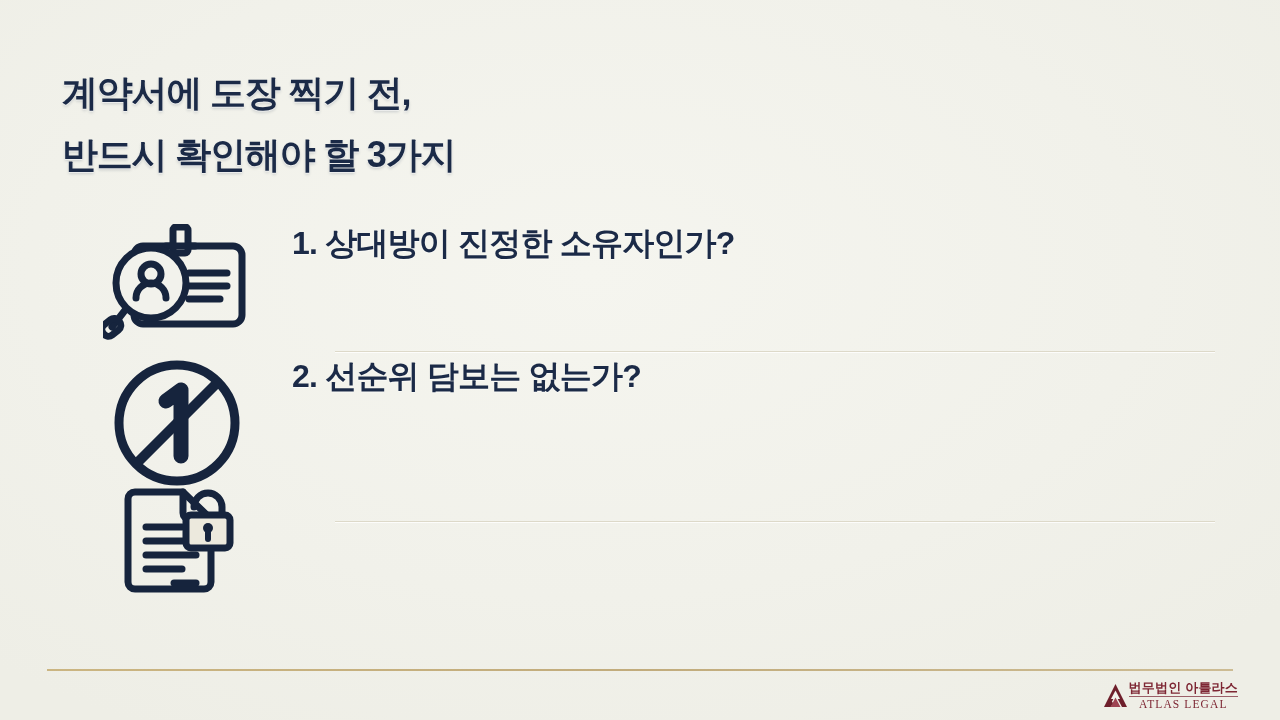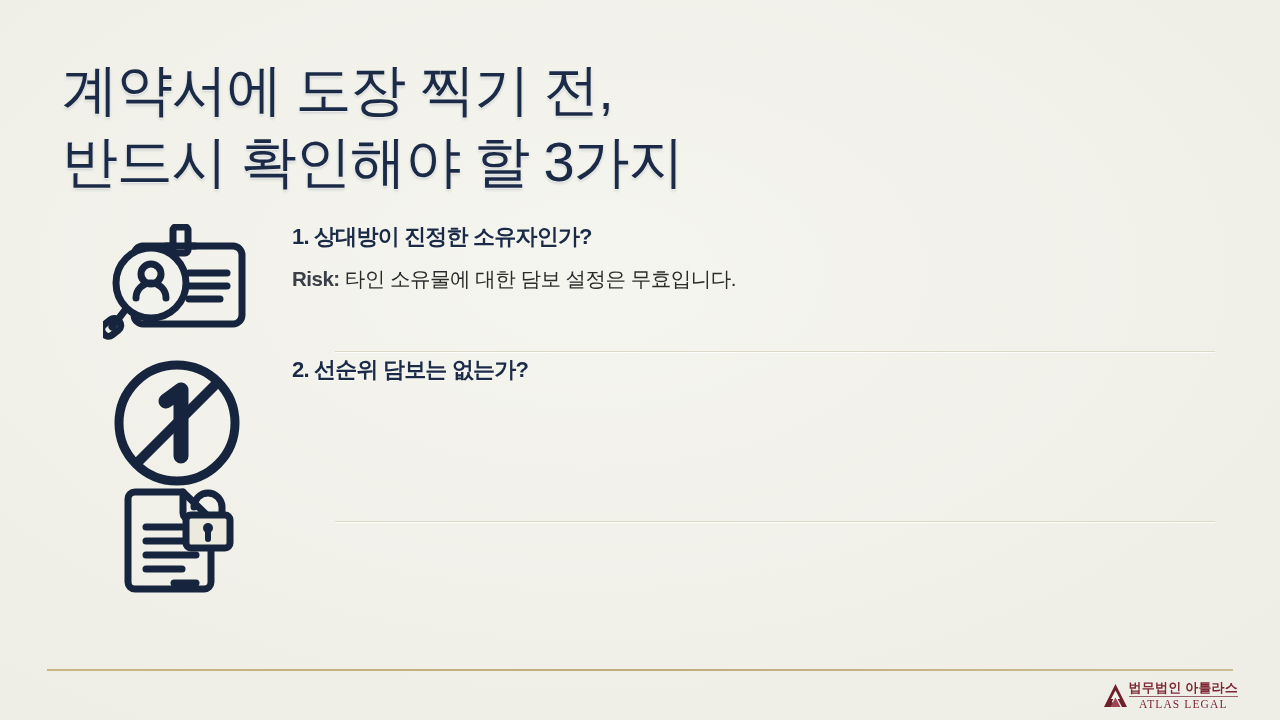--- a/index.html
+++ b/index.html
@@ -24,27 +24,28 @@
   }
 
   
   .title-block {
     position: absolute;
     left: 62px;
     top: 54px;
     width: 800px;
   }
   .title-line {
-    font-size: 56px;
-    font-weight: 400;
+    font-size: 36px;
+    font-weight: 700;
     letter-spacing: -1.2px;
     line-height: 1.28;
     color: #1b2a47;
     text-shadow: 0 1px 0 rgba(255,255,255,0.55), 0 2px 3px rgba(27,42,71,0.18);
     white-space: nowrap;
+    margin-top: 16px;
   }
 
   
   .items {
     position: absolute;
     left: 62px;
     top: 218px;
     width: 1160px;
   }
   .item {
@@ -58,21 +59,21 @@
     display: flex;
     justify-content: center;
     align-items: flex-start;
     padding-top: 6px;
   }
   .item-body {
     flex: 1;
     padding-top: 6px;
   }
   .item-heading {
-    font-size: 22px;
+    font-size: 32px;
     font-weight: 800;
     letter-spacing: -0.8px;
     color: #1b2a47;
     line-height: 1.2;
     margin: 0 0 14px 0;
     text-shadow: 0 1px 0 rgba(255,255,255,0.5);
   }
   .item-note {
     font-size: 20.5px;
     line-height: 1.48;
@@ -184,21 +185,20 @@
           <line x1="86" y1="75" x2="117" y2="75"></line>
           <circle cx="48" cy="59" r="35" fill="#f2f2ec"></circle>
           <circle cx="48" cy="50" r="10"></circle>
           <path d="M33 74 a15 15 0 0 1 30 0"></path>
           <line x1="23" y1="85" x2="9" y2="103"></line>
           <rect x="-2" y="97" width="20" height="13" rx="6" transform="rotate(-38 8 103)"></rect>
         </svg>
       </div>
       <div class="item-body">
         <p class="item-heading">1. 상대방이 진정한 소유자인가?</p>
-        <p class="item-note"><span class="note-label">Risk:</span><span> 타인 소유물에 대한 담보 설정은 무효입니다.</span></p>
       </div>
     </div>
 
     <div class="item item-2">
       <div class="item-icon">
         <svg width="132" height="132" viewBox="0 0 132 132" fill="none" stroke="#16243d" stroke-width="9" stroke-linecap="round" stroke-linejoin="round">
           <circle cx="66" cy="66" r="58"></circle>
           <path d="M55 44 L70 33 L70 99" stroke-width="15"></path>
           <line x1="26" y1="106" x2="106" y2="26" stroke-width="10"></line>
         </svg>

